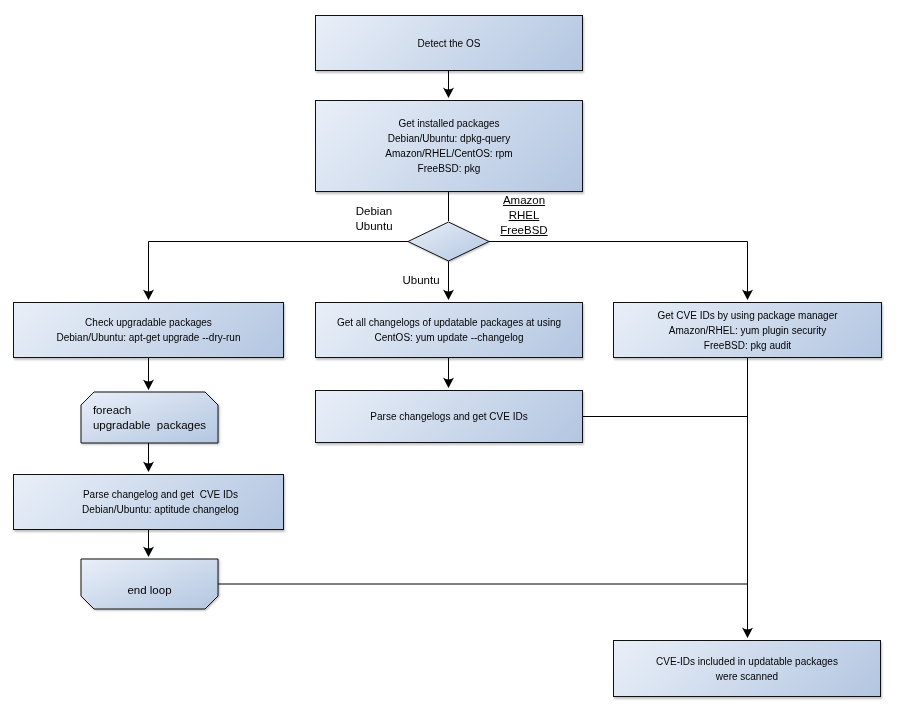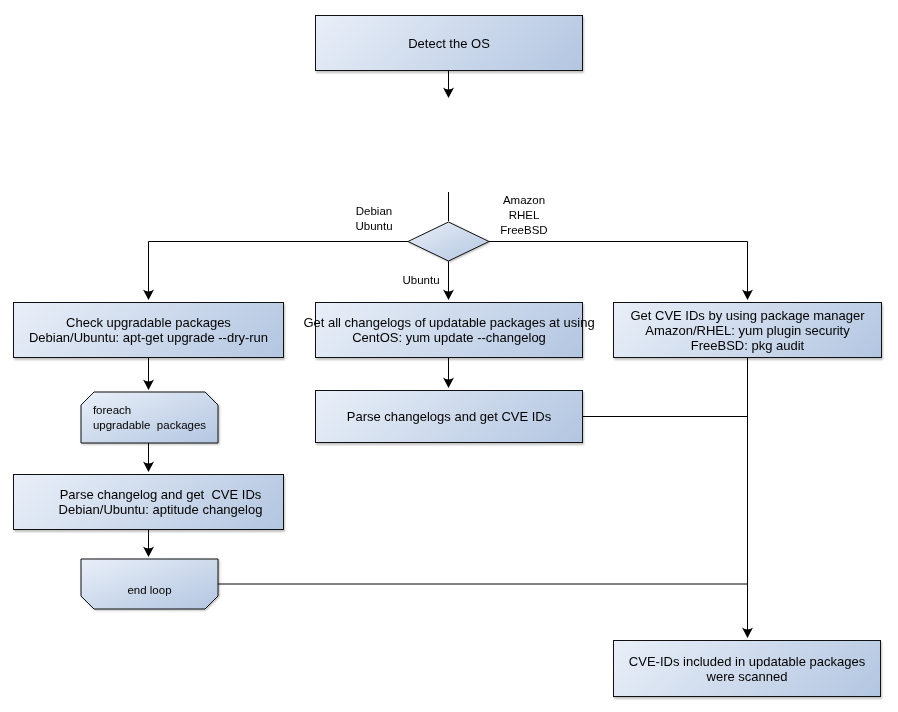--- a/index.html
+++ b/index.html
@@ -38,21 +38,21 @@
     stroke-width: 1;
     filter: drop-shadow(1px 1.5px 1px rgba(0,0,0,0.28));
   }
   .box {
     position: absolute;
     display: flex;
     align-items: center;
     justify-content: center;
     text-align: center;
     white-space: pre;
-    font-size: 13px;
+    font-size: 10px;
     line-height: 15px;
     color: var(--text-color);
     background: linear-gradient(135deg, var(--node-fill-light) 0%, var(--node-fill-dark) 100%);
     border: 1px solid var(--node-border);
     box-shadow: 1px 2px 2px rgba(0,0,0,0.25);
   }
   .shape-label {
     position: absolute;
     display: flex;
     align-items: center;
@@ -79,21 +79,21 @@
   #n-installed       { left: 315px; top: 100px; width: 268px; height: 92px; }
   #n-check-upgr      { left: 13px;  top: 302px; width: 271px; height: 56px; }
   #n-parse-one       { left: 13px;  top: 474px; width: 271px; height: 56px; padding-left: 24px; }
   #n-get-changelogs  { left: 315px; top: 302px; width: 268px; height: 56px; }
   #n-parse-many      { left: 315px; top: 390px; width: 268px; height: 53px; text-align: center; }
   #n-get-cve         { left: 613px; top: 302px; width: 269px; height: 56px; }
   #n-scanned         { left: 613px; top: 640px; width: 268px; height: 57px; }
   #n-foreach-label   { left: 81px;  top: 392px; width: 137px; height: 51px; }
   #n-endloop-label   { left: 81px;  top: 559px; width: 137px; height: 62px; }
   #el-debian         { left: 341px; top: 204px; width: 66px; }
-  #el-amazon         { left: 492px; top: 193px; width: 64px; }
+  #el-amazon         { left: 492px; top: 193px; width: 64px; text-decoration: underline; }
   #el-centos         { left: 395px; top: 273px; width: 52px; }
 </style>
 </head>
 <body>
 
 <div class="canvas">
 
   <svg class="layer" viewBox="0 0 898 712" xmlns="http://www.w3.org/2000/svg">
     <defs>
       <linearGradient id="nodeGrad" x1="0" y1="0" x2="1" y2="1">
@@ -117,20 +117,24 @@
     <path class="connector" d="M448.5,358 V387" marker-end="url(#arrow)"></path>
     <path class="connector" d="M583,416.5 H747.5"></path>
     <path class="connector" d="M747.5,358 V637" marker-end="url(#arrow)"></path>
 
     <polygon class="shape" fill="url(#nodeGrad)" points="448.5,222 489,241.5 448.5,261 408,241.5"></polygon>
     <polygon class="shape" fill="url(#nodeGrad)" points="94,392 205,392 218,405 218,443 81,443 81,405"></polygon>
     <polygon class="shape" fill="url(#nodeGrad)" points="81,559 218,559 218,596 205,609 94,609 81,596"></polygon>
   </svg>
 
   <div id="n-detect" class="box">Detect the OS</div>
+  <div id="n-installed" class="box">Get installed packages
+Debian/Ubuntu: dpkg-query
+Amazon/RHEL/CentOS: rpm
+FreeBSD: pkg</div>
   <div id="n-check-upgr" class="box">Check upgradable packages
 Debian/Ubuntu: apt-get upgrade --dry-run</div>
   <div id="n-parse-one" class="box">Parse changelog and get  CVE IDs
 Debian/Ubuntu: aptitude changelog</div>
   <div id="n-get-changelogs" class="box">Get all changelogs of updatable packages at using
 CentOS: yum update --changelog</div>
   <div id="n-parse-many" class="box">Parse changelogs and get CVE IDs</div>
   <div id="n-scanned" class="box">CVE-IDs included in updatable packages
 were scanned</div>
   <div id="n-get-cve" class="box">Get CVE IDs by using package manager

